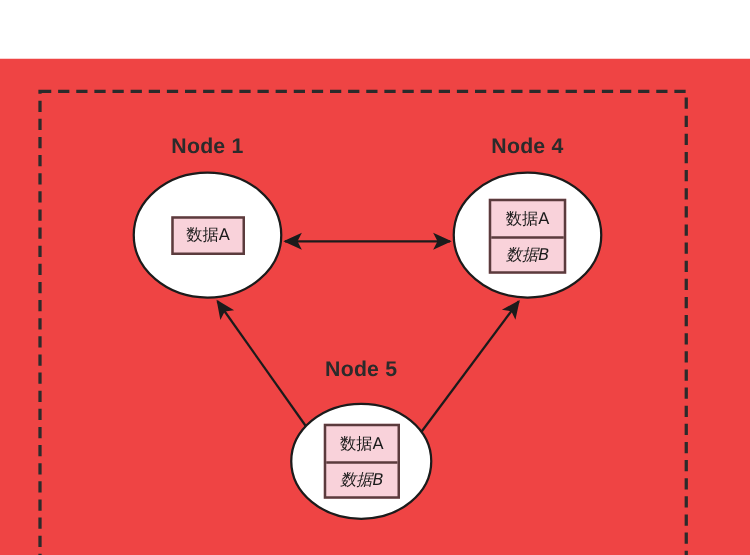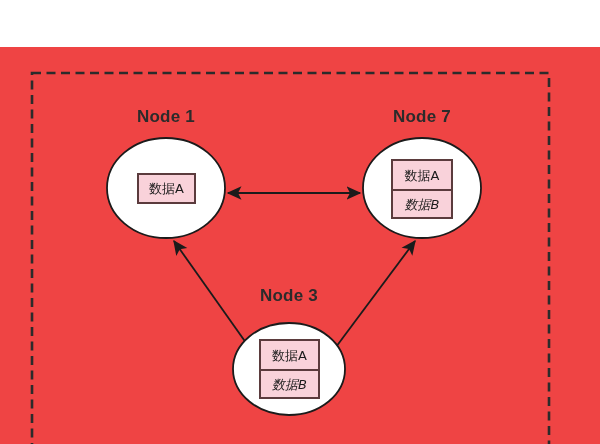--- a/index.html
+++ b/index.html
@@ -82,25 +82,25 @@
     <ellipse id="ellipse-node-1" cx="166" cy="141" rx="59" ry="50" fill="#ffffff" stroke="#1b1b1b" stroke-width="1.8"></ellipse>
     <ellipse id="ellipse-node-2" cx="422" cy="141" rx="59" ry="50" fill="#ffffff" stroke="#1b1b1b" stroke-width="1.8"></ellipse>
     <ellipse id="ellipse-node-3" cx="289" cy="322" rx="56" ry="46" fill="#ffffff" stroke="#1b1b1b" stroke-width="1.8"></ellipse>
   </svg>
 
   <div class="node-title" id="title-node-1" style="left: 66px; top: 60px; width: 200px; color: rgb(43, 43, 43);">Node 1</div>
   <div class="data-stack" id="stack-node-1" style="left: 137px; top: 126px; width: 59px; height: 31px; background: rgb(249, 210, 218); border-color: rgb(91, 59, 61);">
     <div class="data-cell" style="height: 100%; border-color: rgb(91, 59, 61);">数据A</div>
   </div>
 
-  <div class="node-title" id="title-node-2" style="left: 322px; top: 60px; width: 200px; color: rgb(43, 43, 43);">Node 7</div>
+  <div class="node-title" id="title-node-2" style="left: 322px; top: 60px; width: 200px; color: rgb(43, 43, 43);">Node 4</div>
   <div class="data-stack" id="stack-node-2" style="left: 391px; top: 112px; width: 62px; height: 60px; background: rgb(249, 210, 218); border-color: rgb(91, 59, 61);">
     <div class="data-cell" style="height: 50%; border-color: rgb(91, 59, 61);">数据A</div>
     <div class="data-cell" style="height: 50%; border-color: rgb(91, 59, 61);">数据B</div>
   </div>
 
-  <div class="node-title" id="title-node-3" style="left: 189px; top: 239px; width: 200px; color: rgb(43, 43, 43);">Node 3</div>
+  <div class="node-title" id="title-node-3" style="left: 189px; top: 239px; width: 200px; color: rgb(43, 43, 43);">Node 5</div>
   <div class="data-stack" id="stack-node-3" style="left: 259px; top: 292px; width: 61px; height: 60px; background: rgb(249, 210, 218); border-color: rgb(91, 59, 61);">
     <div class="data-cell" style="height: 50%; border-color: rgb(91, 59, 61);">数据A</div>
     <div class="data-cell" style="height: 50%; border-color: rgb(91, 59, 61);">数据B</div>
   </div>
 
 </div>
 
 </body></html>

